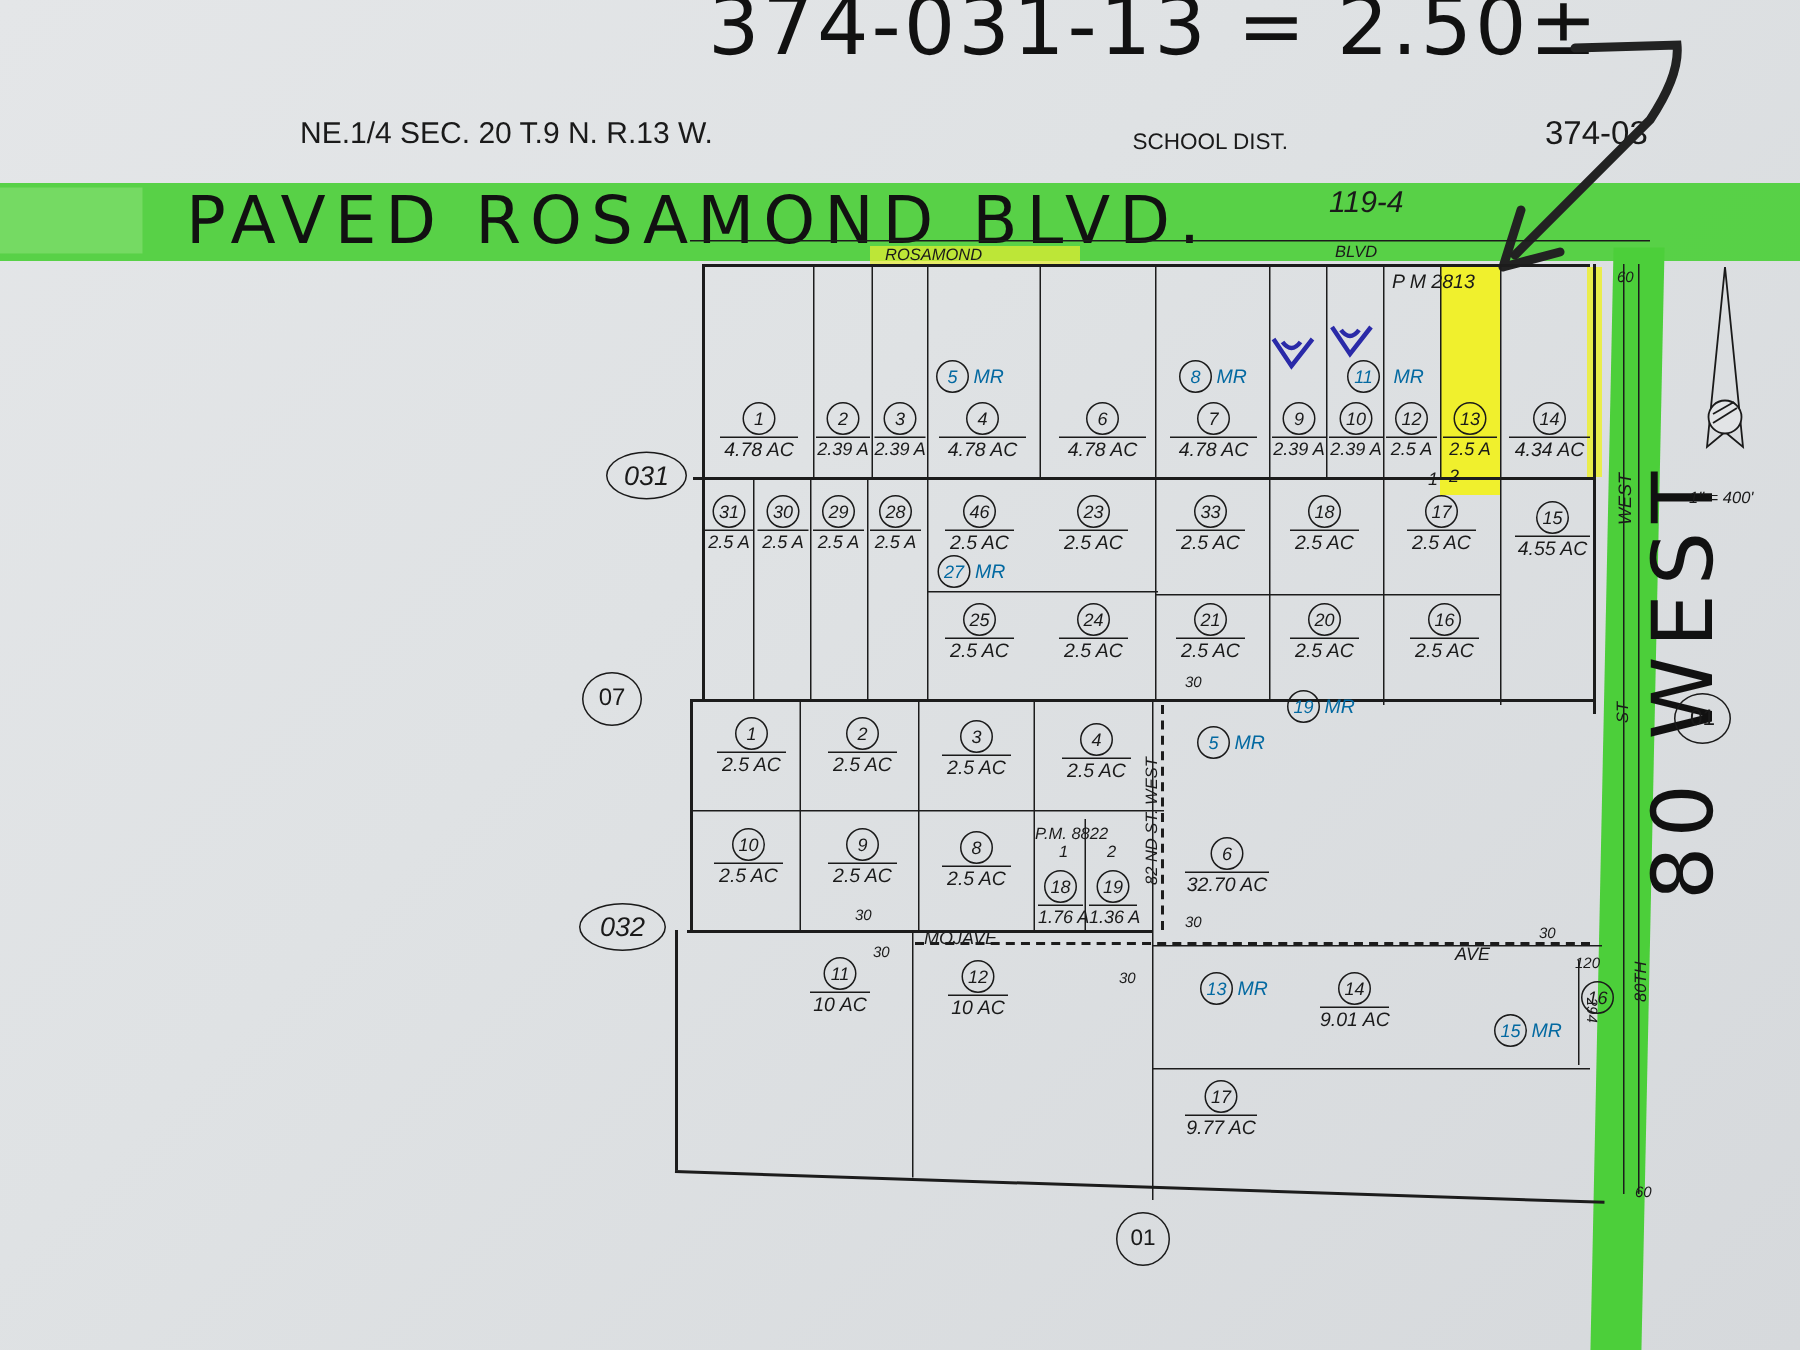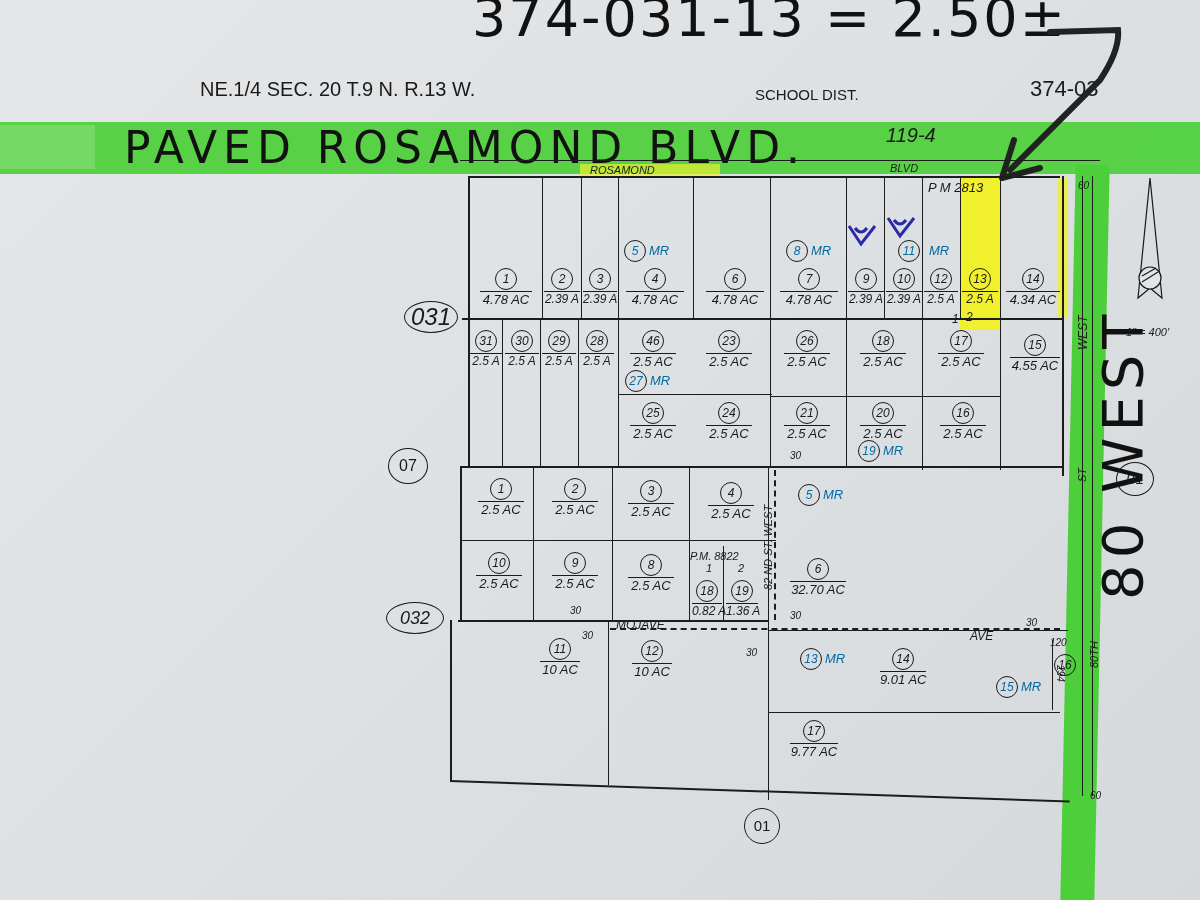--- a/index.html
+++ b/index.html
@@ -106,21 +106,21 @@
 <div class="line" style="left:450px;top:620px;width:1.5px;height:160px;"></div>
 <div class="line" style="left:608px;top:620px;width:1px;height:165px;"></div>
 <div class="line" style="left:768px;top:712px;width:292px;height:1px;"></div>
 <div class="line" style="left:1052px;top:640px;width:1px;height:70px;"></div>
 <div class="line" style="left:450px;top:780px;width:620px;height:1.5px;transform:rotate(1.9deg);transform-origin:left;"></div>
 <div class="dash" style="left:774px;top:470px;width:1px;height:150px;border-top:none;border-left:2px dashed #1c1c1c;"></div>
 
 <div class="line" style="left:1082px;top:176px;width:1px;height:620px;"></div>
 <div class="line" style="left:1092px;top:176px;width:1px;height:620px;"></div>
 
-<div class="oval" style="left:404px;top:301px;width:52px;height:30px;line-height:30px;font-size:24px;font-style:italic;">031</div>
+<div class="oval" style="left:404px;top:301px;width:52px;height:30px;line-height:30px;font-size:18px;font-style:italic;">031</div>
 <div class="oval" style="left:388px;top:448px;width:38px;height:34px;line-height:34px;font-size:16px;">07</div>
 <div class="oval" style="left:386px;top:602px;width:56px;height:30px;line-height:30px;font-size:18px;font-style:italic;">032</div>
 <div class="oval" style="left:1116px;top:462px;width:36px;height:32px;line-height:32px;font-size:15px;">01</div>
 <div class="oval" style="left:744px;top:808px;width:34px;height:34px;line-height:34px;font-size:15px;">01</div>
 
 <svg class="abs" style="left:1130px;top:178px;" width="40" height="130" viewBox="0 0 40 130">
   <path d="M20 0 L8 120 L20 110 L32 120 Z" fill="none" stroke="#1a1a1a" stroke-width="1.2"></path>
   <circle cx="20" cy="100" r="11" fill="#e2e4e6" stroke="#1a1a1a" stroke-width="1.2"></circle>
   <line x1="12" y1="104" x2="28" y2="94" stroke="#1a1a1a" stroke-width="1.2"></line>
   <line x1="12" y1="98" x2="26" y2="90" stroke="#1a1a1a" stroke-width="1.2"></line>
@@ -184,37 +184,37 @@
   <span class="num">29</span><span class="area">2.5 A</span></div>
 <div class="parcel" style="left:580px;top:330px;width:34px;font-size:12px;">
   <span class="num">28</span><span class="area">2.5 A</span></div>
 <div class="parcel" style="left:630px;top:330px;width:46px;">
   <span class="num">46</span><span class="area">2.5 AC</span></div>
 <div class="mr" style="left:625px;top:370px;">
   <span class="num">27</span><span>MR</span></div>
 <div class="parcel" style="left:706px;top:330px;width:46px;">
   <span class="num">23</span><span class="area">2.5 AC</span></div>
 <div class="parcel" style="left:784px;top:330px;width:46px;">
-  <span class="num">26</span><span class="area">2.5 AC</span></div>
+  <span class="num">33</span><span class="area">2.5 AC</span></div>
 <div class="parcel" style="left:860px;top:330px;width:46px;">
   <span class="num">18</span><span class="area">2.5 AC</span></div>
 <div class="parcel" style="left:938px;top:330px;width:46px;">
   <span class="num">17</span><span class="area">2.5 AC</span></div>
 <div class="parcel" style="left:1010px;top:334px;width:50px;">
   <span class="num">15</span><span class="area">4.55 AC</span></div>
 
 <div class="parcel" style="left:630px;top:402px;width:46px;">
   <span class="num">25</span><span class="area">2.5 AC</span></div>
 <div class="parcel" style="left:706px;top:402px;width:46px;">
   <span class="num">24</span><span class="area">2.5 AC</span></div>
 <div class="parcel" style="left:784px;top:402px;width:46px;">
   <span class="num">21</span><span class="area">2.5 AC</span></div>
 <div class="parcel" style="left:860px;top:402px;width:46px;">
   <span class="num">20</span><span class="area">2.5 AC</span></div>
-<div class="mr" style="left:858px;top:440px;">
+<div class="mr" style="left:858px;top:460px;">
   <span class="num">19</span><span>MR</span></div>
 <div class="parcel" style="left:940px;top:402px;width:46px;">
   <span class="num">16</span><span class="area">2.5 AC</span></div>
 
 <div class="parcel" style="left:478px;top:478px;width:46px;">
   <span class="num">1</span><span class="area">2.5 AC</span></div>
 <div class="parcel" style="left:552px;top:478px;width:46px;">
   <span class="num">2</span><span class="area">2.5 AC</span></div>
 <div class="parcel" style="left:628px;top:480px;width:46px;">
   <span class="num">3</span><span class="area">2.5 AC</span></div>
@@ -224,21 +224,21 @@
   <span class="num">5</span><span>MR</span></div>
 <div class="parcel" style="left:790px;top:558px;width:56px;">
   <span class="num">6</span><span class="area">32.70 AC</span></div>
 <div class="parcel" style="left:476px;top:552px;width:46px;">
   <span class="num">10</span><span class="area">2.5 AC</span></div>
 <div class="parcel" style="left:552px;top:552px;width:46px;">
   <span class="num">9</span><span class="area">2.5 AC</span></div>
 <div class="parcel" style="left:628px;top:554px;width:46px;">
   <span class="num">8</span><span class="area">2.5 AC</span></div>
 <div class="parcel" style="left:692px;top:580px;width:30px;font-size:12px;">
-  <span class="num">18</span><span class="area">0.82 A</span></div>
+  <span class="num">18</span><span class="area">1.76 A</span></div>
 <div class="parcel" style="left:726px;top:580px;width:32px;font-size:12px;">
   <span class="num">19</span><span class="area">1.36 A</span></div>
 
 <div class="parcel" style="left:540px;top:638px;width:40px;">
   <span class="num">11</span><span class="area">10 AC</span></div>
 <div class="parcel" style="left:632px;top:640px;width:40px;">
   <span class="num">12</span><span class="area">10 AC</span></div>
 <div class="mr" style="left:800px;top:648px;">
   <span class="num">13</span><span>MR</span></div>
 <div class="parcel" style="left:880px;top:648px;width:46px;">

